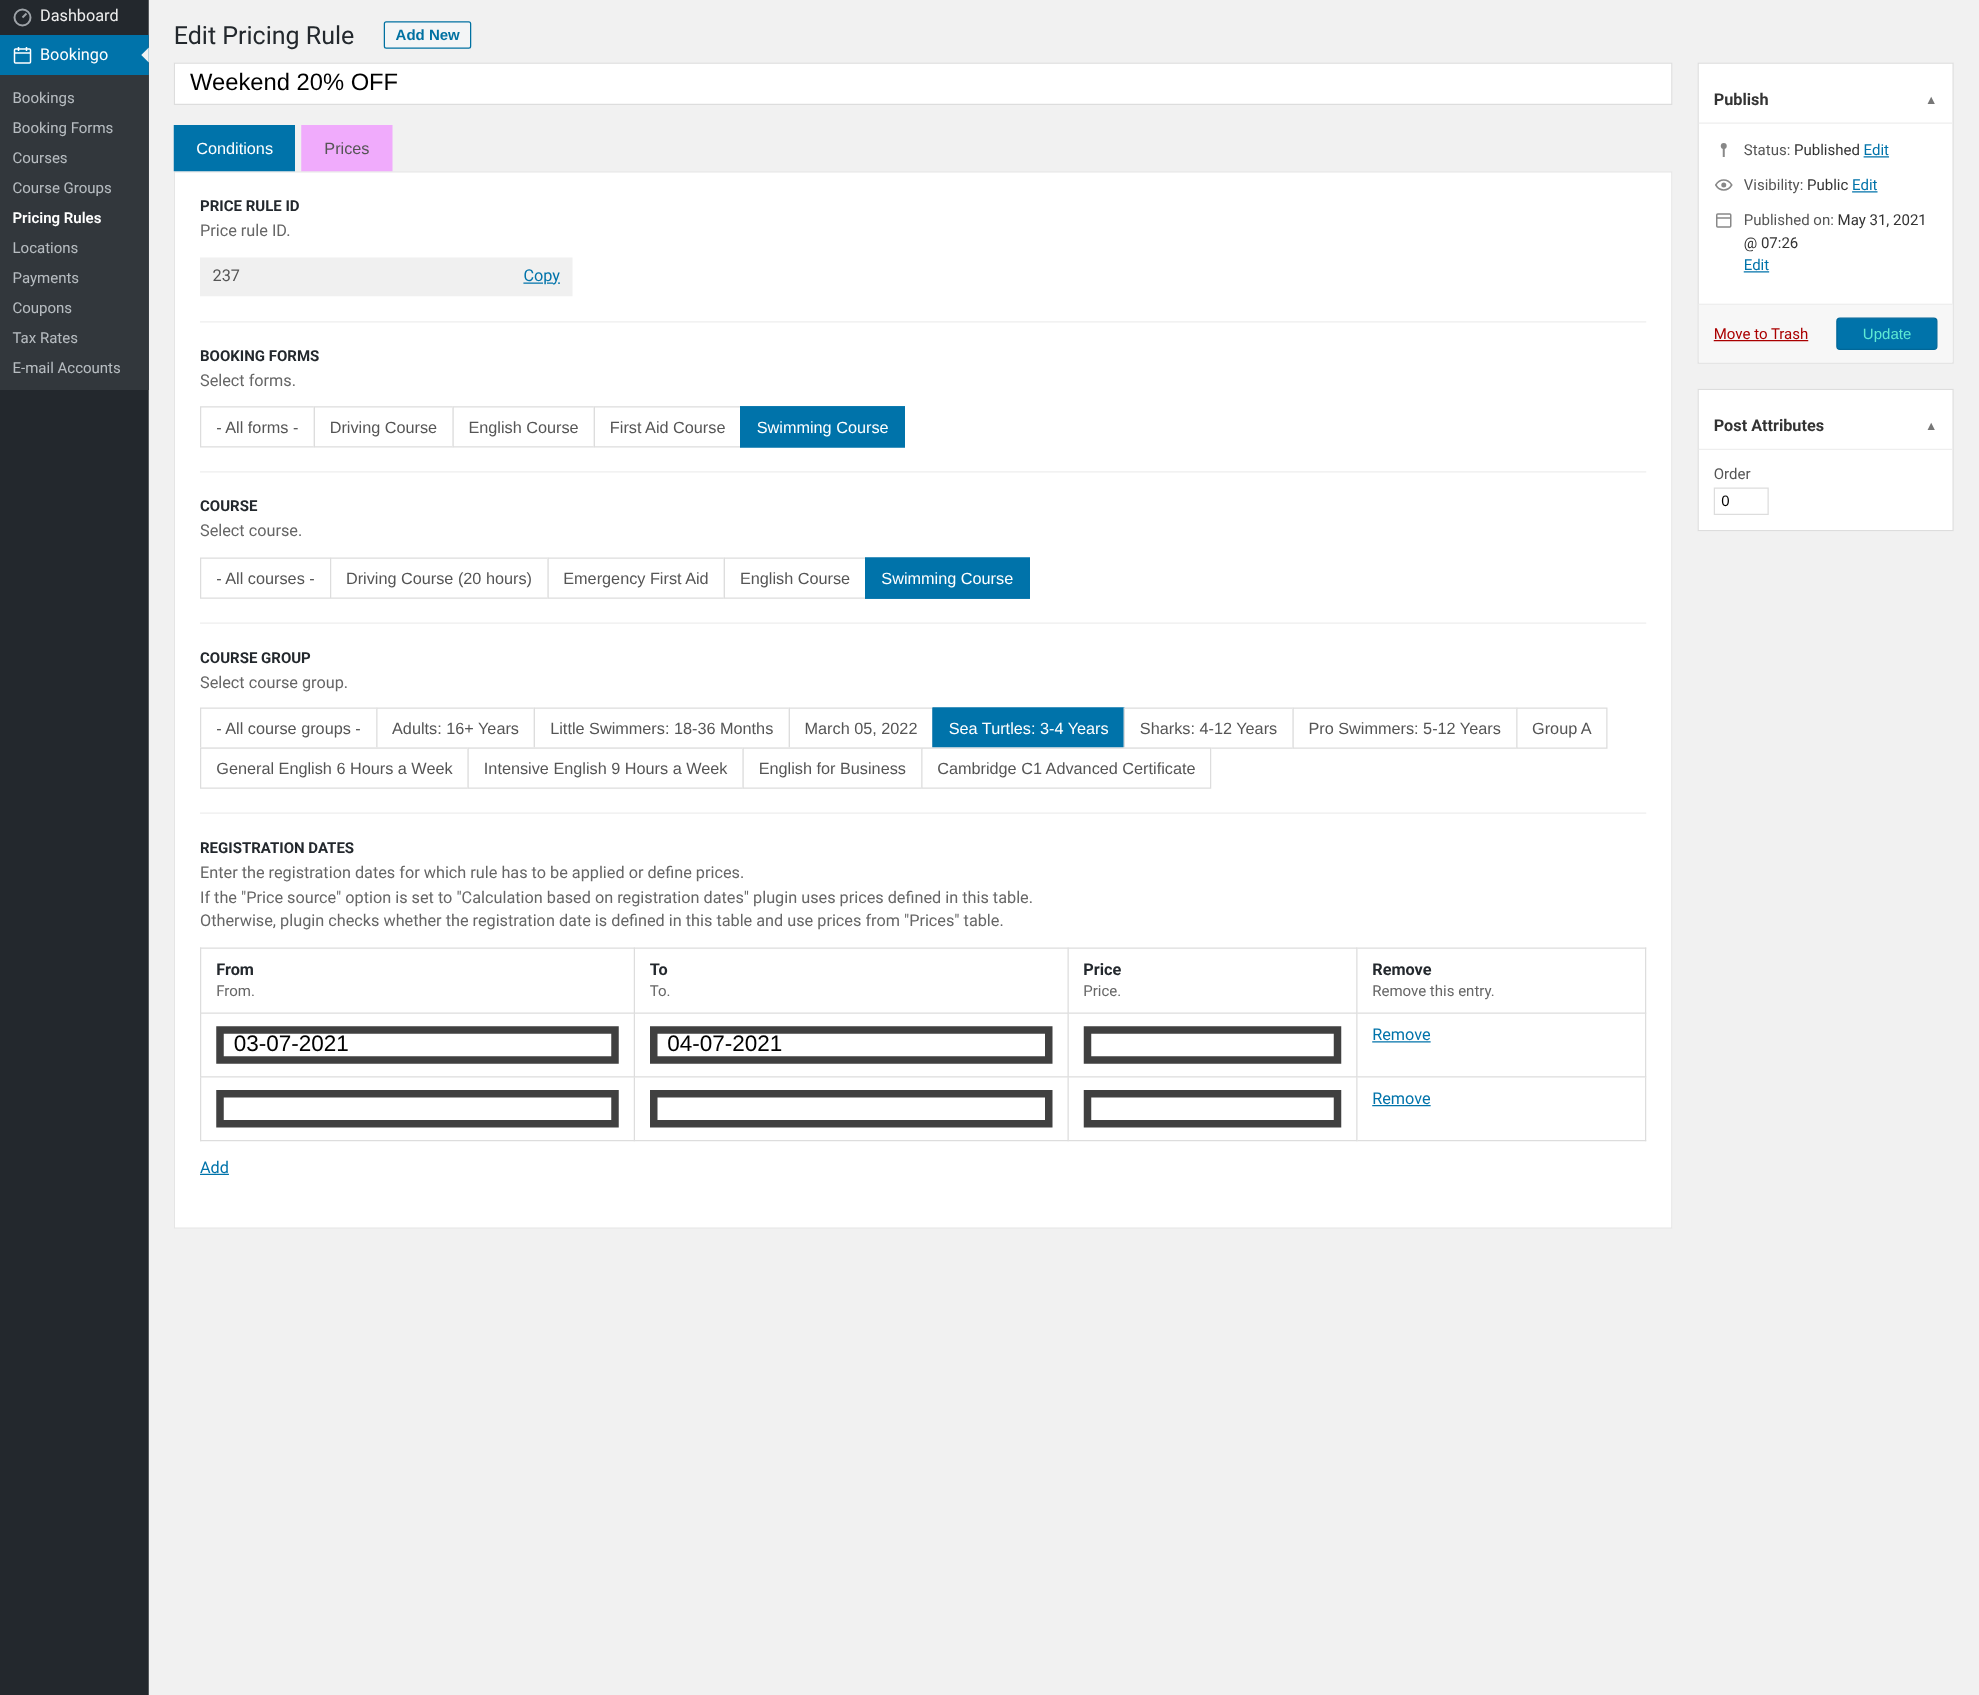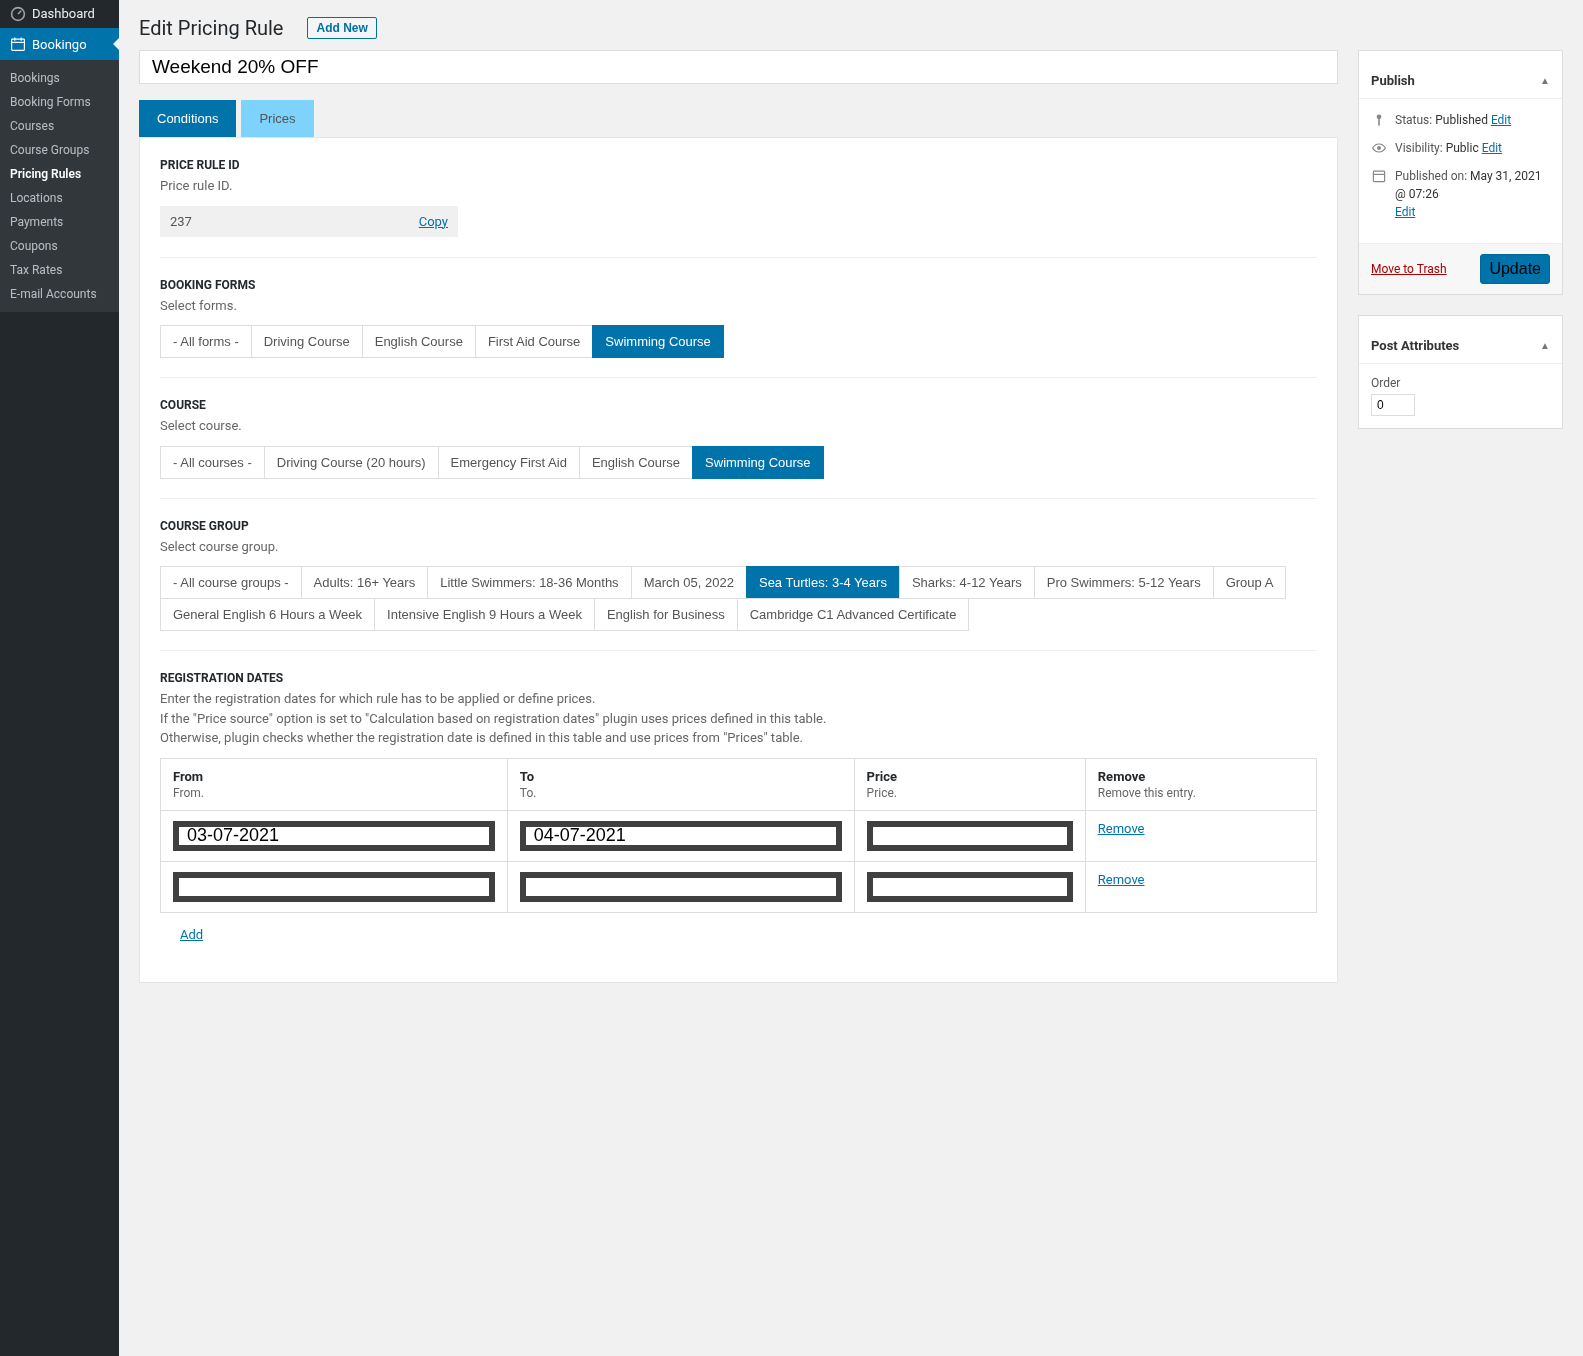--- a/index.html
+++ b/index.html
@@ -102,21 +102,21 @@
       font-size: 19px;
       height: 34px;
       border: 1px solid #ddd;
       background: #fff;
       margin-bottom: 16px;
     }
     
     
     .tabs { display: flex; gap: 5px; }
     .tab {
-      background: #7dd3fc;
+      background: #f0abfc;
       border: none;
       padding: 11px 18px;
       font-size: 13px;
       cursor: pointer;
       color: #555;
     }
     .tab.active {
       background: #0073aa;
       color: #fff;
     }
@@ -192,21 +192,21 @@
     .reg-table th .th-label { font-weight: 700; color: #23282d; margin-bottom: 2px;}
     .reg-table th .th-desc { color: #666;font-size:12px; }
     .cell-input {
       width: 100%;
       border: 6px solid #404040;
       padding: 5px 8px;
       font-size: 18px;
       height: 30px;
     }
     .remove-link, .add-link { color: #0073aa; text-decoration: underline; cursor: pointer; font-size: 13px;}
-    .add-link { display: inline-block; margin-top: 14px; margin-left: 20px;}
+    .add-link { display: inline-block; margin-top: 14px;}
     
     
     .panel {
       background: #fff;
       border: 1px solid #ddd;
       margin-bottom: 20px;
     }
     .panel-head {
       display: flex;
       justify-content: space-between;
@@ -238,25 +238,25 @@
       display: flex;
       justify-content: space-between;
       align-items: center;
       padding: 10px 12px;
       border-top: 1px solid #eee;
       background: #f7f7f7;
     }
     .trash-link { color: #a00; text-decoration: underline; font-size: 12px; cursor: pointer;}
     .btn-primary {
       background: #0073aa;
-      color: #000000;
+      color: #5eead4;
       border: 1px solid #006799;
-      padding: 5px 8px;
+      padding: 5px 20px;
       border-radius: 3px;
-      font-size: 16px;
+      font-size: 12px;
       cursor: pointer;
     }
     
     .order-input {
       width: 44px;
       border: 1px solid #ddd;
       padding: 3px 5px;
       font-size: 12px;
       margin-top: 4px;
     }

